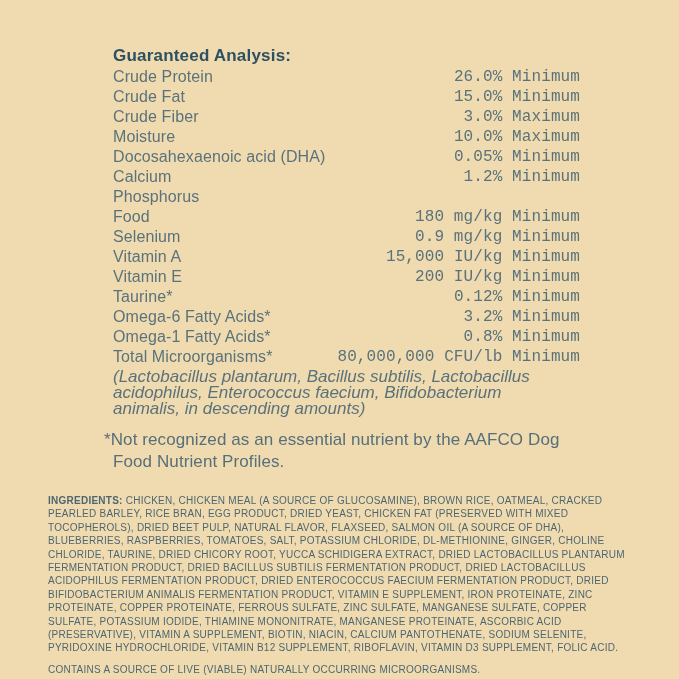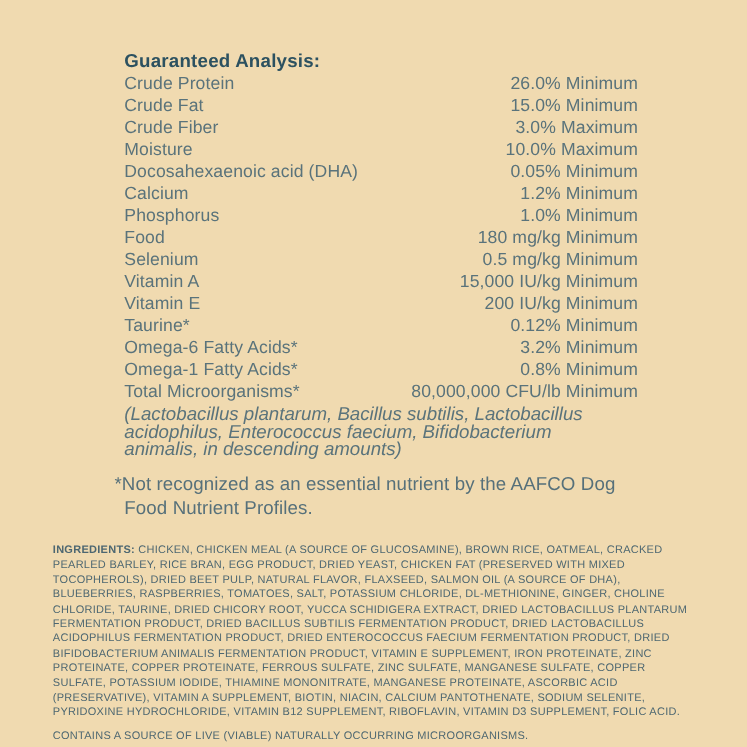--- a/index.html
+++ b/index.html
@@ -39,20 +39,21 @@
   .ga-row {
     display: flex;
     justify-content: space-between;
     font-size: 16px;
     line-height: 20px;
     letter-spacing: 0.1px;
   }
   .ga-row .nutrient-value {
     text-align: center;
     white-space: nowrap;
+    font-family: Liberation Mono, monospace;
   }
   .ga-note {
     font-style: italic;
     font-size: 17px;
     line-height: 16px;
     max-width: 458px;
     margin-top: 2px;
     color: #5a737b;
   }
 
@@ -116,29 +117,28 @@
         <div class="ga-row">
           <span class="nutrient-label">Docosahexaenoic acid (DHA)</span>
           <span class="nutrient-value">0.05% Minimum</span>
         </div>
         <div class="ga-row">
           <span class="nutrient-label">Calcium</span>
           <span class="nutrient-value">1.2% Minimum</span>
         </div>
         <div class="ga-row">
           <span class="nutrient-label">Phosphorus</span>
-          <span class="nutrient-value">1.0% Minimum</span>
         </div>
         <div class="ga-row">
           <span class="nutrient-label">Food</span>
           <span class="nutrient-value">180 mg/kg Minimum</span>
         </div>
         <div class="ga-row">
           <span class="nutrient-label">Selenium</span>
-          <span class="nutrient-value">0.5 mg/kg Minimum</span>
+          <span class="nutrient-value">0.9 mg/kg Minimum</span>
         </div>
         <div class="ga-row">
           <span class="nutrient-label">Vitamin A</span>
           <span class="nutrient-value">15,000 IU/kg Minimum</span>
         </div>
         <div class="ga-row">
           <span class="nutrient-label">Vitamin E</span>
           <span class="nutrient-value">200 IU/kg Minimum</span>
         </div>
         <div class="ga-row">

